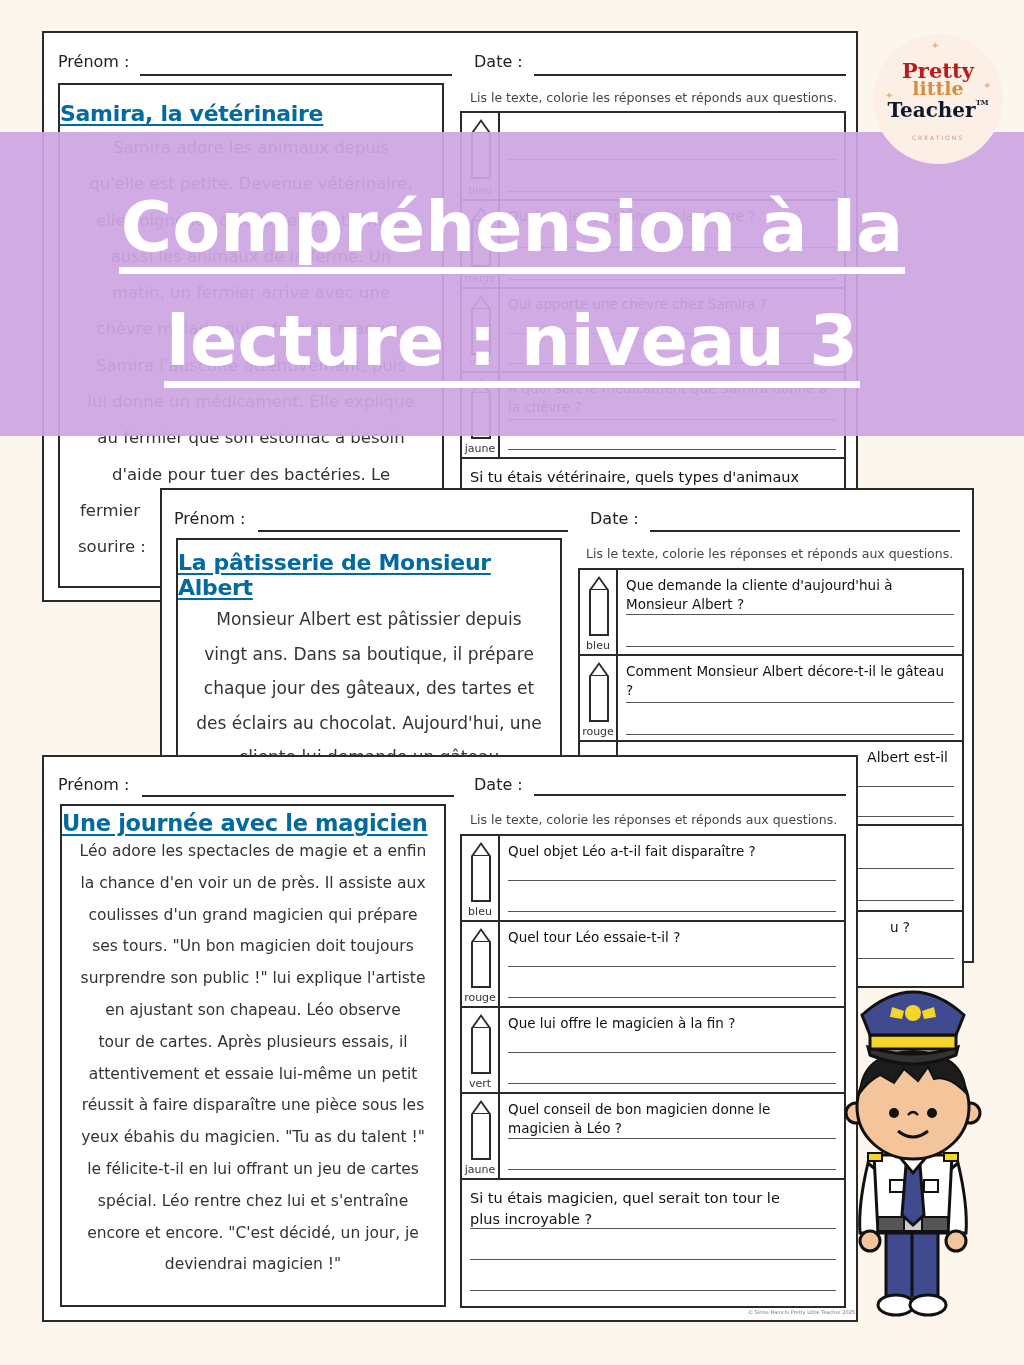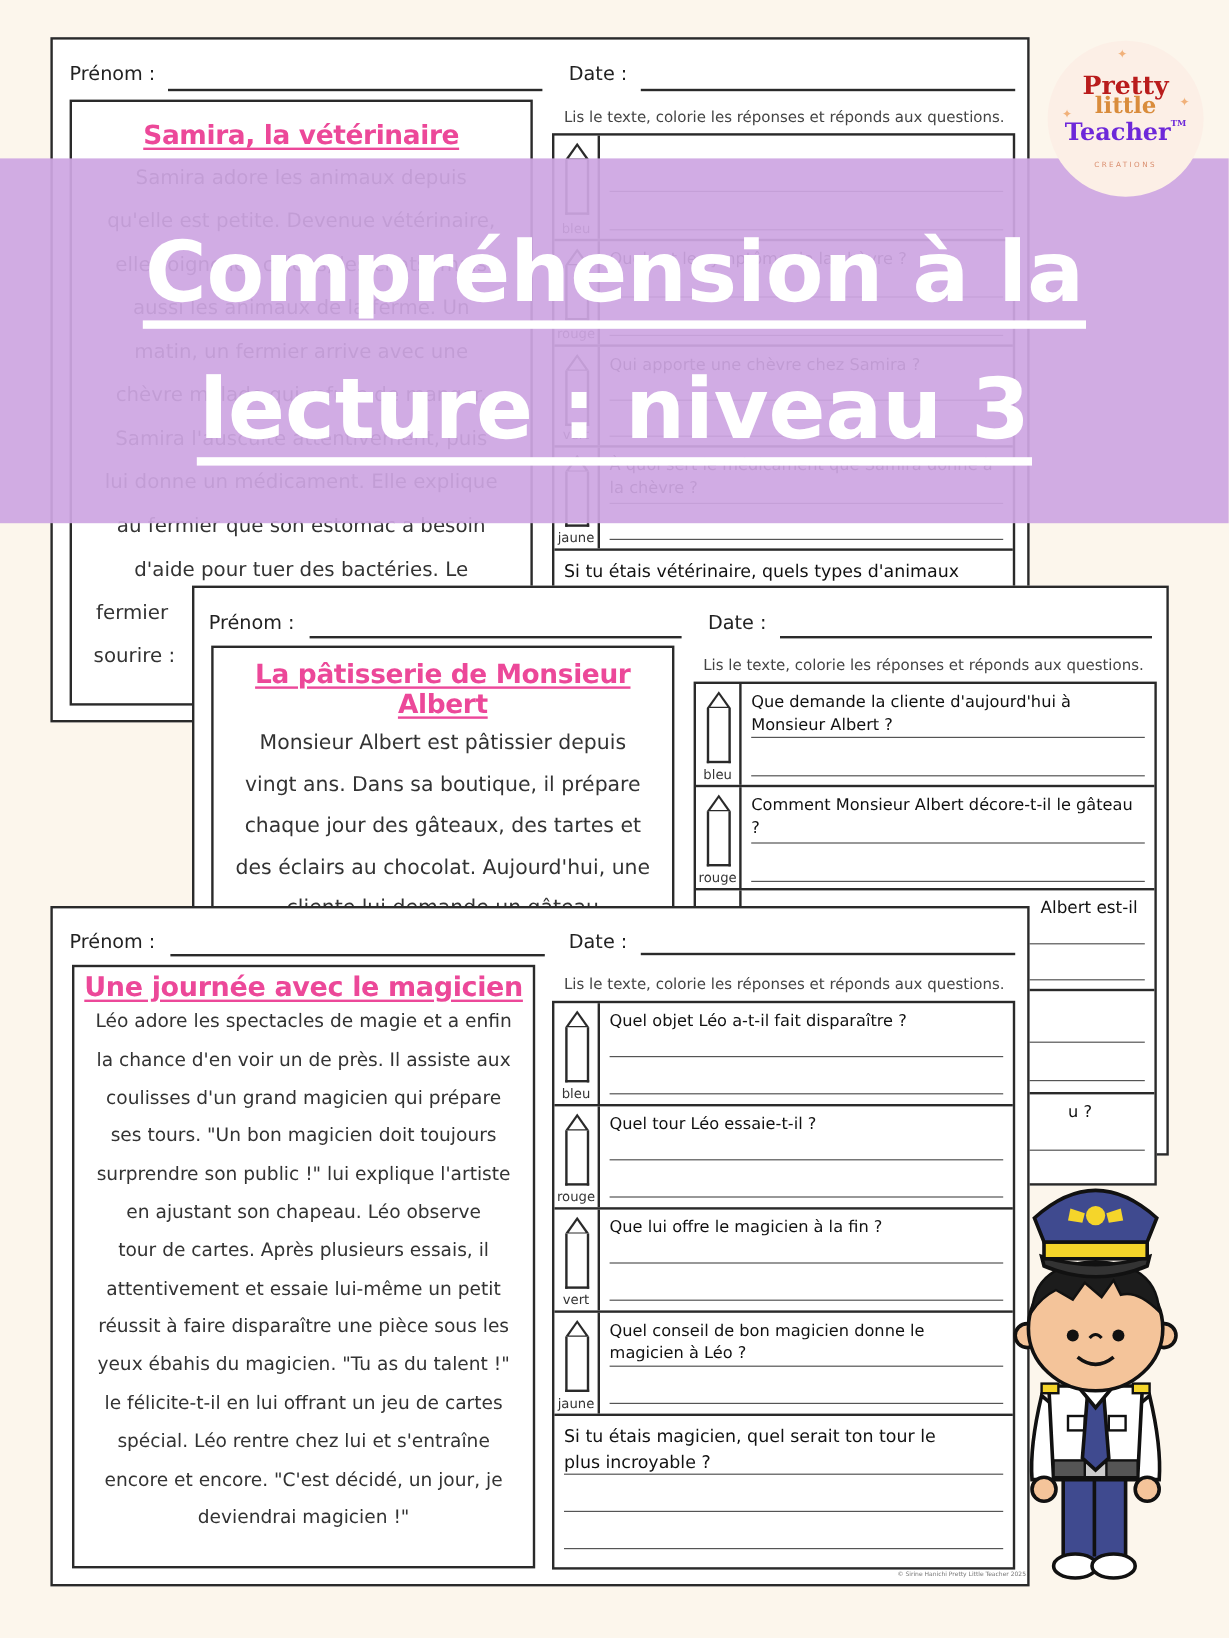--- a/index.html
+++ b/index.html
@@ -3,21 +3,21 @@
 <meta charset="utf-8">
 <style>
   * { box-sizing: border-box; margin: 0; padding: 0; }
   html, body { width: 1024px; height: 1365px; overflow: hidden; }
   body { background: #fcf6ec; font-family: "DejaVu Sans", "Liberation Sans", sans-serif; color: #1a1a1a; position: relative; }
 
   .sheet { position: absolute; background: #fff; border: 2px solid #2a2a2a; }
   .hdr-label { position: absolute; font-size: 16px; color: #222; }
   .hdr-line { position: absolute; height: 2px; background: #2a2a2a; }
   .story-box { position: absolute; border: 2px solid #2a2a2a; background: #fff; overflow: hidden; }
-  .story-title { text-align: center; font-weight: bold; text-decoration: underline; text-decoration-thickness: 2px; text-underline-offset: 3px; color: #ec4899; letter-spacing: -0.3px; }
+  .story-title { font-weight: bold; text-decoration: underline; text-decoration-thickness: 2px; text-underline-offset: 3px; color: #0369a1; letter-spacing: -0.3px; }
   .story-text { text-align: center; color: #333; font-size: 16.5px; }
   .story-line { display: block; white-space: nowrap; }
   .instr { position: absolute; font-size: 12.5px; color: #444; white-space: nowrap; }
   .qtable { position: absolute; border: 2px solid #2a2a2a; background: #fff; }
   .qrow { position: relative; border-bottom: 2px solid #2a2a2a; display: flex; }
   .qrow:last-child { border-bottom: none; }
   .qcell-icon { width: 38px; border-right: 2px solid #2a2a2a; position: relative; flex: none; }
   .qcell-body { flex: 1; position: relative; padding: 6px 8px 0 8px; }
   .qtext { font-size: 13.5px; color: #111; line-height: 19px; }
   .ans-line { position: absolute; left: 8px; right: 8px; height: 1px; background: #555; }
@@ -29,21 +29,21 @@
   .open-q { position: relative; padding: 8px 24px 0 8px; }
   .open-q .qtext { font-size: 14.5px; line-height: 21px; }
 
   .banner { position: absolute; left: 0; top: 132px; width: 1024px; height: 304px; background: rgba(206, 166, 226, 0.93); }
   .banner-line { position: absolute; left: 0; width: 1024px; text-align: center; color: #fff; font-family: "DejaVu Sans", sans-serif; font-size: 70px; font-weight: bold; letter-spacing: 0px; }
   .banner-line span { border-bottom: 7px solid #fff; padding: 0 2px; line-height: 80px; display: inline-block; }
 
   .logo { position: absolute; left: 873px; top: 34px; width: 130px; height: 130px; border-radius: 50%; background: #fcefe6; text-align: center; }
   .logo .l1 { position: absolute; top: 24px; width: 100%; font-family: "DejaVu Serif", serif; font-weight: bold; font-size: 21px; color: #b91c1c; }
   .logo .l2 { position: absolute; top: 43px; width: 100%; font-family: "DejaVu Serif", serif; font-weight: bold; font-size: 19px; color: #d98c3c; }
-  .logo .l3 { position: absolute; top: 64px; width: 100%; font-family: "DejaVu Serif", serif; font-weight: bold; font-size: 20px; color: #6d28d9; }
+  .logo .l3 { position: absolute; top: 64px; width: 100%; font-family: "DejaVu Serif", serif; font-weight: bold; font-size: 20px; color: #0f172a; }
   .logo .l4 { position: absolute; top: 100px; width: 100%; font-size: 6px; letter-spacing: 2px; color: #d98c6c; }
   .logo .tm { font-size: 7px; vertical-align: top; }
   .sparkle { position: absolute; color: #f1b17a; font-size: 10px; }
 
   .copyright { position: absolute; font-size: 5px; color: #777; }
   .pilot { position: absolute; left: 838px; top: 975px; width: 150px; height: 345px; }
 </style>
 </head>
 <body>
 

